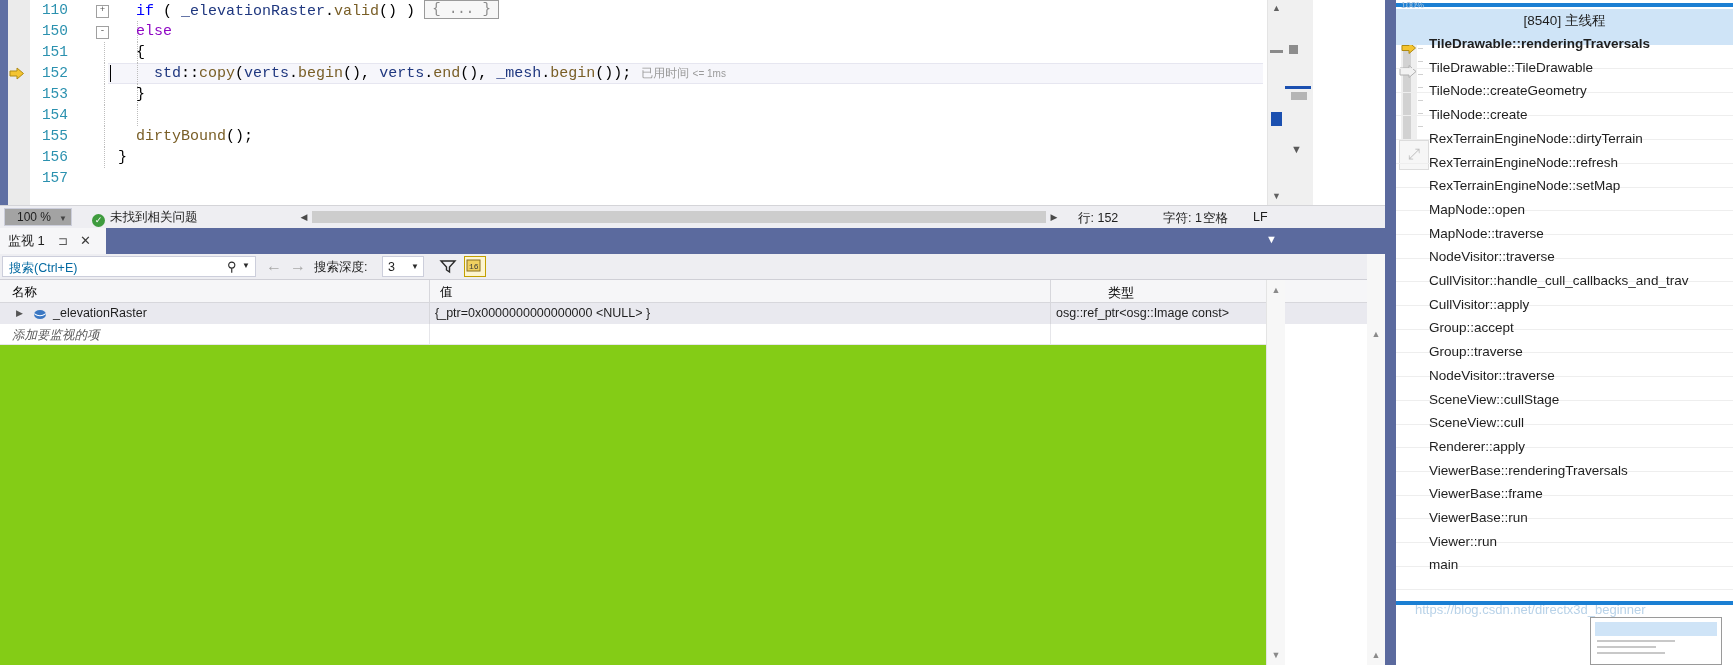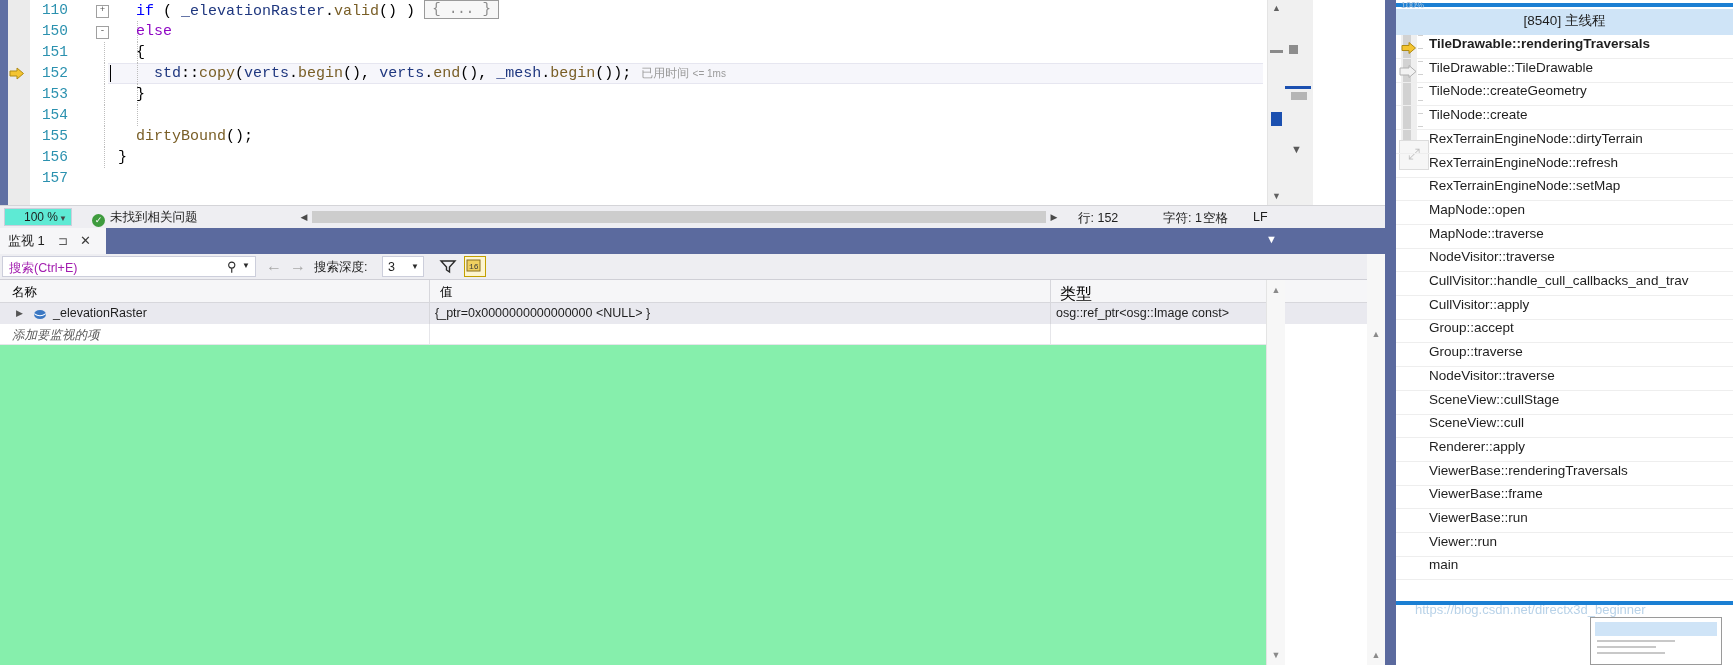--- a/index.html
+++ b/index.html
@@ -168,26 +168,26 @@
     background: #eeeef2;
     border-top: 1px solid #d4d4d8;
     box-sizing: border-box;
     font-size: 12px;
     color: #1e1e1e;
   }
   #zoom-combo {
     position: absolute;
     left: 4px; top: 2px;
     width: 68px; height: 18px;
-    background: #5eead4;
+    background: #a3a3a3;
     border: 1px solid #cccedb;
     box-sizing: border-box;
     font-size: 12px;
     line-height: 17px;
-    padding-left: 19px;
+    padding-left: 12px;
   }
   #zoom-combo .arrow {
     position: absolute;
     right: 4px; top: 1px;
     font-size: 8px; color: #444;
   }
   #status-issue {
     position: absolute;
     left: 92px; top: 3px;
     font-size: 12.5px;
@@ -280,21 +280,21 @@
   #watch-search {
     position: absolute;
     left: 2px; top: 2px;
     width: 254px; height: 21px;
     background: #ffffff;
     border: 1px solid #cccedb;
     box-sizing: border-box;
   }
   #watch-search .ph {
     position: absolute; left: 6px; top: 3px;
-    font-size: 12.5px; color: #a21caf;
+    font-size: 12.5px; color: #0369a1;
   }
   #watch-search .mag {
     position: absolute; right: 18px; top: 2px;
     font-size: 13px; color: #2a2a2a;
     transform: scaleX(-1);
   }
   #watch-search .drop {
     position: absolute; right: 5px; top: 4px;
     font-size: 8px; color: #2a2a2a;
   }
@@ -329,32 +329,32 @@
     box-sizing: border-box;
   }
   #tb-btn-1 { left: 438px; }
   #tb-btn-2 { left: 464px; border: 1px solid #c3a000; background: #fdf5d0; }
 
   
   #watch-grid {
     position: absolute;
     left: 0; top: 52px;
     width: 1285px; height: 385px;
-    background: #86efac;
+    background: #84cc16;
   }
   #watch-head {
     position: absolute;
     left: 0; top: 0; width: 1267px; height: 23px;
     background: #f6f6f8;
     border-bottom: 1px solid #d7d7dc;
     box-sizing: border-box;
   }
   .col-name { position: absolute; left: 12px; top: 4px; font-size: 12.5px; }
   .col-value{ position: absolute; left: 440px; top: 4px; font-size: 12.5px; }
-  .col-type { position: absolute; left: 1060px; top: 4px; font-size: 16px; }
+  .col-type { position: absolute; left: 1108px; top: 4px; font-size: 13px; }
   .col-sep1 { position: absolute; left: 429px; top: 0; width: 1px; height: 23px; background: #d7d7dc; }
   .col-sep2 { position: absolute; left: 1050px; top: 0; width: 1px; height: 23px; background: #d7d7dc; }
 
   #watch-row-0 {
     position: absolute;
     left: 0; top: 23px; width: 1267px; height: 21px;
     background: #e9e9ef;
   }
   #watch-row-0 .expander {
     position: absolute; left: 16px; top: 5px;
@@ -556,21 +556,21 @@
     background: #f6f6f6;
     color: #c0c0c0;
     font-size: 15px;
     line-height: 26px;
     text-align: center;
   }
   .cs-row {
     position: absolute;
     left: 11px;
     width: 337px;
-    height: 26px;
+    height: 36px;
     border-bottom: 1px solid #eeeeee;
     box-sizing: border-box;
   }
   .cs-row .cs-label {
     position: absolute;
     left: 33px; top: 3px;
     font-size: 13.5px;
     color: #1e1e1e;
     white-space: nowrap;
   }

